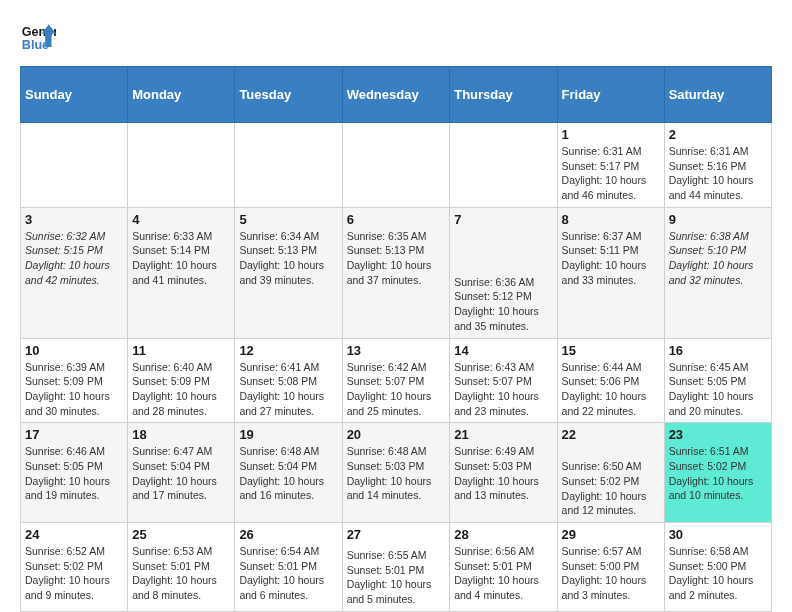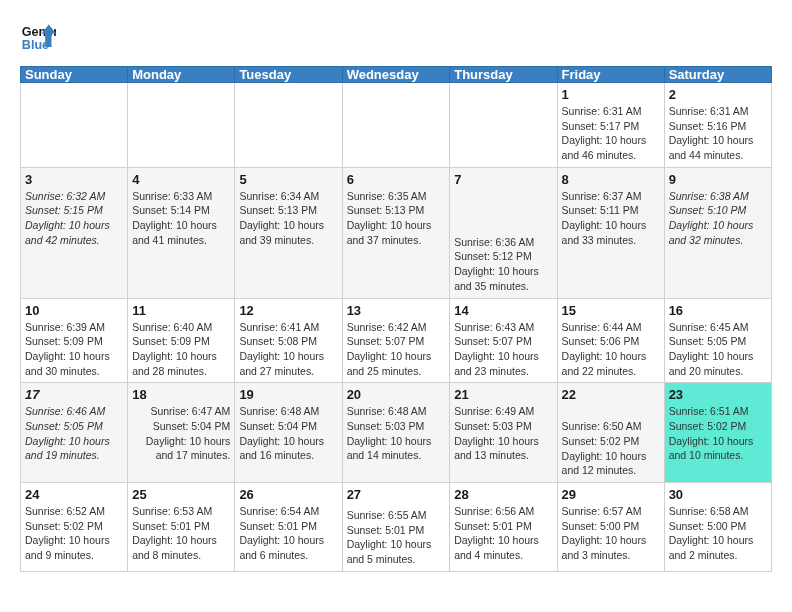--- a/index.html
+++ b/index.html
@@ -38,21 +38,21 @@
       color: #444;
     }
     .calendar {
       width: 100%;
       border-collapse: collapse;
       font-size: 11px;
     }
     .calendar th {
       background-color: #3a7fc1;
       color: #fff;
-      padding: 0 4px;
+      padding: 20px 4px;
       text-align: left;
       font-size: 13px;
       font-weight: bold;
       border: 1px solid #2a6fa8;
     }
     .calendar td {
       vertical-align: top;
       border: 1px solid #d0d0d0;
       padding: 4px;
       width: 108px;
@@ -209,29 +209,29 @@
 Daylight: 10 hours and 22 minutes.</div>
         </td>
         <td>
           <span class="day-number">16</span>
           <div class="day-info" style="white-space: pre-line;">Sunrise: 6:45 AM
 Sunset: 5:05 PM
 Daylight: 10 hours and 20 minutes.</div>
         </td>
       </tr>
       <tr>
-        <td style="background: rgb(245, 245, 245); font-style: italic;">
+        <td style="background: rgb(245, 245, 245);">
           <span class="day-number">17</span>
           <div class="day-info" style="white-space: pre-line;">Sunrise: 6:46 AM
 Sunset: 5:05 PM
 Daylight: 10 hours and 19 minutes.</div>
         </td>
         <td style="background: rgb(245, 245, 245);">
           <span class="day-number">18</span>
-          <div class="day-info" style="white-space: pre-line; text-align: right;">Sunrise: 6:47 AM
+          <div class="day-info" style="white-space: pre-line;">Sunrise: 6:47 AM
 Sunset: 5:04 PM
 Daylight: 10 hours and 17 minutes.</div>
         </td>
         <td style="background: rgb(245, 245, 245);">
           <span class="day-number">19</span>
           <div class="day-info" style="white-space: pre-line;">Sunrise: 6:48 AM
 Sunset: 5:04 PM
 Daylight: 10 hours and 16 minutes.</div>
         </td>
         <td style="background: rgb(245, 245, 245);">

